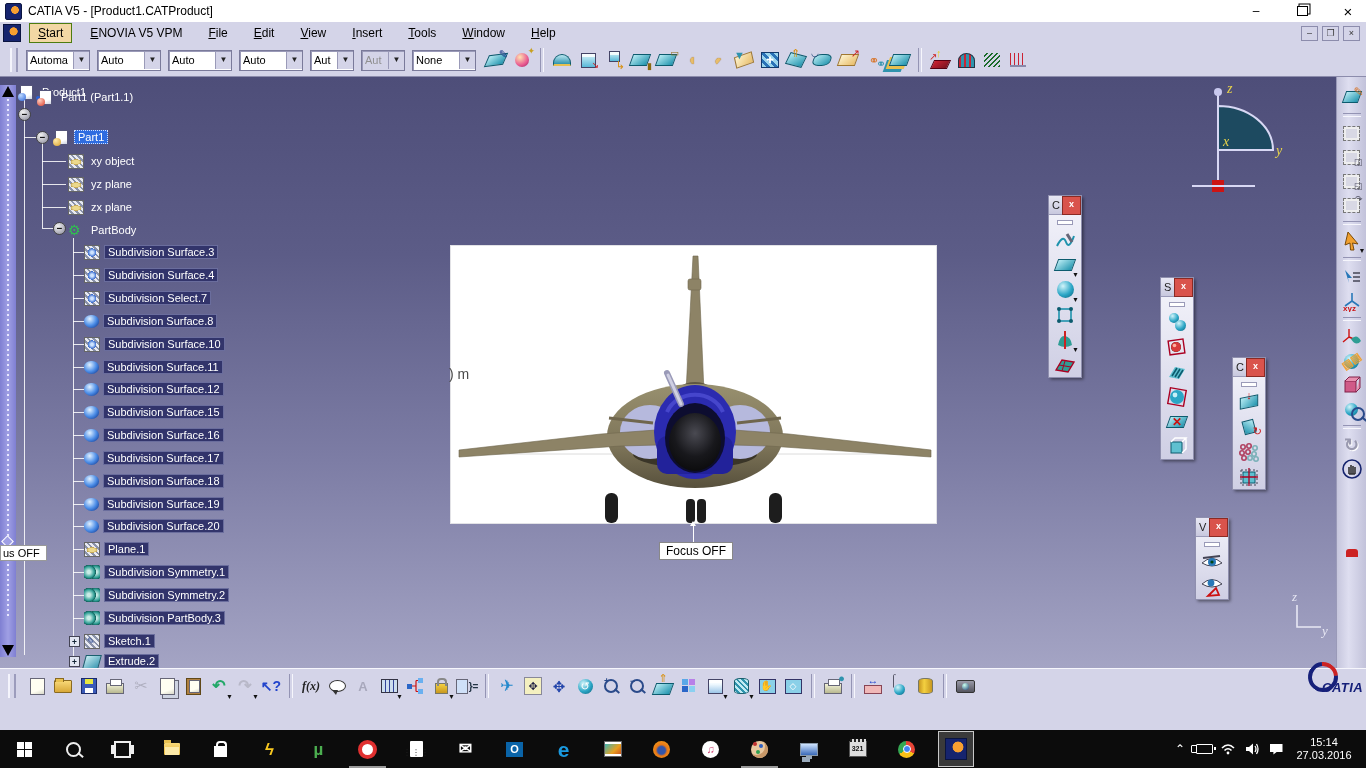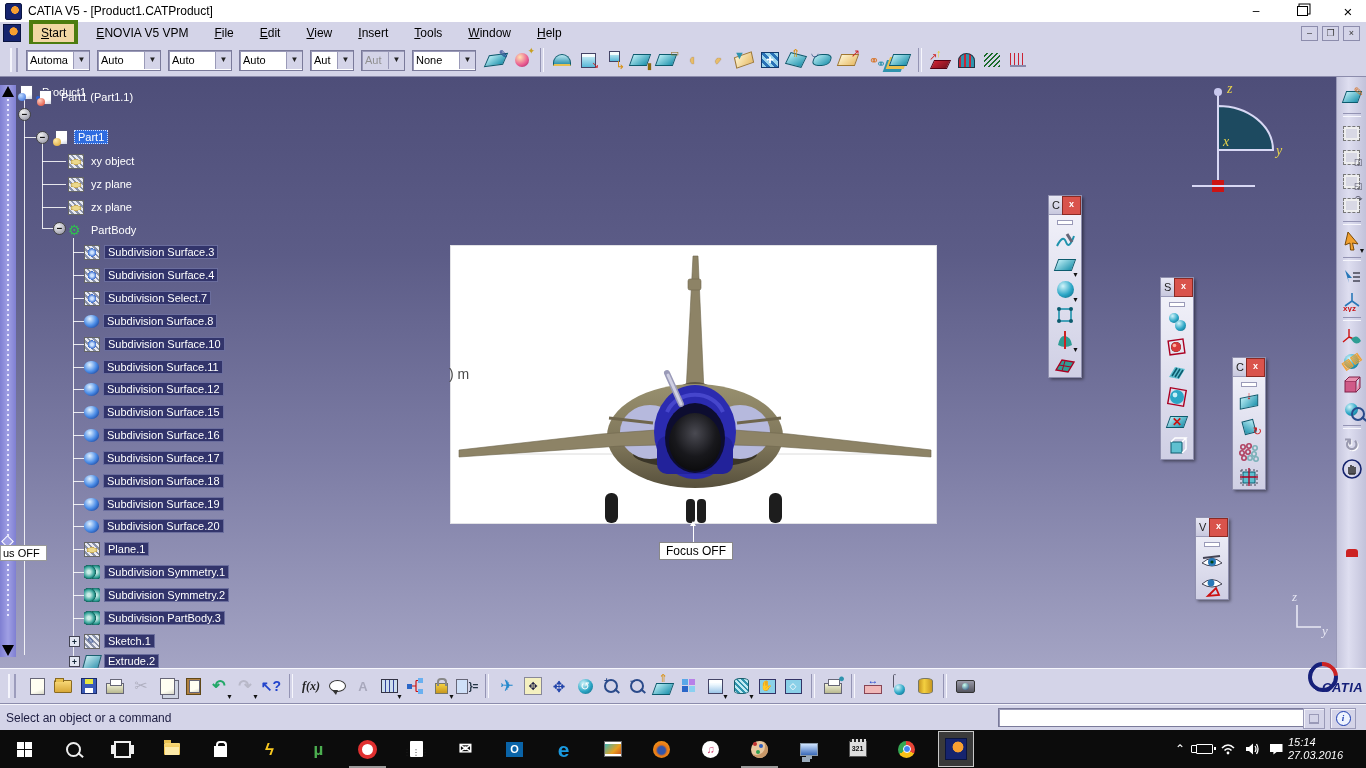--- a/index.html
+++ b/index.html
@@ -9,21 +9,21 @@
   .appico{width:15px;height:15px;margin:0 6px 0 5px;background:radial-gradient(circle at 60% 40%,#f8a030 0 28%,#16246e 32%);border:1px solid #0a1440;border-radius:2px;}
   .wtitle{font-size:12px;color:#000;}
   .wctrls{position:absolute;right:8px;top:0;height:22px;display:flex;align-items:center;gap:26px;}
   .wbtn{width:20px;height:16px;display:flex;align-items:center;justify-content:center;color:#000;font-size:12px;}
   .restore-glyph{width:9px;height:8px;border:1px solid #000;box-shadow:2px -2px 0 -0.5px #fff,2px -2px 0 0.5px #000;}
   
   .menubar{position:absolute;left:0;top:22px;width:1366px;height:22px;background:#d4d4e8;display:flex;align-items:center;border-bottom:1px solid #a8a8c4;}
   .micon{width:16px;height:16px;margin:0 8px 0 3px;background:radial-gradient(circle at 60% 40%,#f8a030 0 28%,#16246e 32%);border:1px solid #0a1440;}
   .mitem{display:inline-block;font-size:12px;color:#000;padding:2px 8px;margin-right:10px;white-space:nowrap;}
   .mitem::first-letter{text-decoration:underline;}
-  .mitem.hl{background:#f2d7a4;border:4px solid #4d7c0f;}
+  .mitem.hl{background:#f2d7a4;border:1px solid #4d7c0f;}
   .mdictrls{position:absolute;right:6px;display:flex;gap:4px;}
   .mdib{width:15px;height:13px;background:#d4d4e8;border:1px solid #8c8cac;font-size:9px;line-height:12px;text-align:center;color:#333;}
   
   .ftoolbar{position:absolute;left:0;top:44px;width:1366px;height:33px;background:#d4d4e8;border-bottom:1px solid #8c8cac;display:flex;align-items:center;padding-left:10px;box-sizing:border-box;}
   .grip{width:4px;height:24px;border-left:2px solid #f4f4fc;border-right:2px solid #9c9cbc;margin-right:8px;}
   .combo{height:19px;background:#fff;border:1px solid #7a7a9a;box-shadow:inset 1px 1px 0 #9a9ab8;display:flex;align-items:center;margin-right:7px;}
   .combo .cval{font-size:11px;color:#000;padding:0 3px;overflow:hidden;white-space:nowrap;}
   .combo .carr{width:15px;height:17px;margin-left:auto;background:#d4d4e8;border-left:1px solid #9a9ab8;font-size:8px;line-height:16px;text-align:center;color:#222;}
   .combo.dis{background:#d4d4e8;}
   .combo.dis .cval{color:#909090;}
@@ -145,21 +145,21 @@
   .tmonitor{width:16px;height:11px;background:linear-gradient(#cfe4ff,#3a6ab8);border:1px solid #89a;position:relative;}
   .tmonitor::after{content:"";position:absolute;left:5px;bottom:-4px;width:6px;height:3px;background:#9ab;box-shadow:-3px 2px 0 1px #9ab;}
   .tmpc{width:16px;height:14px;background:#ddd;border:1px solid #555;color:#111;font:700 7px/14px "Liberation Sans",sans-serif;text-align:center;position:relative;}
   .tmpc::before{content:"";position:absolute;left:0;top:-3px;width:16px;height:3px;background:repeating-linear-gradient(90deg,#222 0 2px,#ddd 2px 4px);}
   .tchrome{width:17px;height:17px;border-radius:50%;background:conic-gradient(#e84436 0 33%,#f8c018 0 66%,#34a853 0 100%);position:relative;}
   .tchrome::after{content:"";position:absolute;left:4.5px;top:4.5px;width:8px;height:8px;border-radius:50%;background:#4285f4;border:1.5px solid #fff;box-sizing:border-box;}
   .tcatia{width:34px;height:34px;background:#3a3a3a;border:1.5px solid #c8c8c8;display:flex;align-items:center;justify-content:center;}
   .tcatia span{width:20px;height:20px;background:radial-gradient(circle at 60% 40%,#f8a030 0 30%,#16246e 34%);border:1px solid #0a1440;}
   .tray{position:absolute;right:0;top:0;height:38px;display:flex;align-items:center;}
   .trayic{width:24px;height:38px;display:flex;align-items:center;justify-content:center;color:#fff;}
-  .clock{width:72px;text-align:left;color:#fff;font-size:11px;line-height:13px;padding-right:6px;font-style:italic;}
+  .clock{width:72px;text-align:center;color:#fff;font-size:11px;line-height:13px;padding-right:6px;}
   .tbatt{width:15px;height:8px;border:1.5px solid #fff;border-radius:1px;position:relative;}
   .tbatt::after{content:"";position:absolute;right:-4px;top:1.5px;width:2px;height:3px;background:#fff;}
   .tbatt::before{content:"";position:absolute;left:-6px;top:0px;width:4px;height:6px;border:1.5px solid #fff;border-radius:1px;}
   .tnotif{width:13px;height:11px;background:#fff;clip-path:polygon(0 0,100% 0,100% 78%,55% 78%,30% 100%,30% 78%,0 78%);}
 </style>
 </head>
 <body>
 
 <div id="root">
 
@@ -863,30 +863,20 @@
     <span class="ic">
         <span class="camera"></span>
       </span>
   </div>
 
   <div class="logo">
     <span class="swirl"></span>
     <span class="ltext">CATIA</span>
   </div>
 
-  <div class="statusbar">
-    <span class="smsg">Select an object or a command</span>
-    <input class="sinput" value="" style="">
-    <span class="sbtn" style="left:1303px">
-        <span style="width:8px;height:7px;border:1px solid #9a9ab8;border-bottom-width:2px"></span>
-      </span>
-    <span class="sbtn" style="left:1330px;width:24px">
-        <span class="infoglyph">i</span>
-      </span>
-  </div>
 
   <div class="taskbar">
     <span class="slot">
         <span class="winlogo">
           <span></span>
           <span></span>
           <span></span>
           <span></span>
         </span>
       </span>

